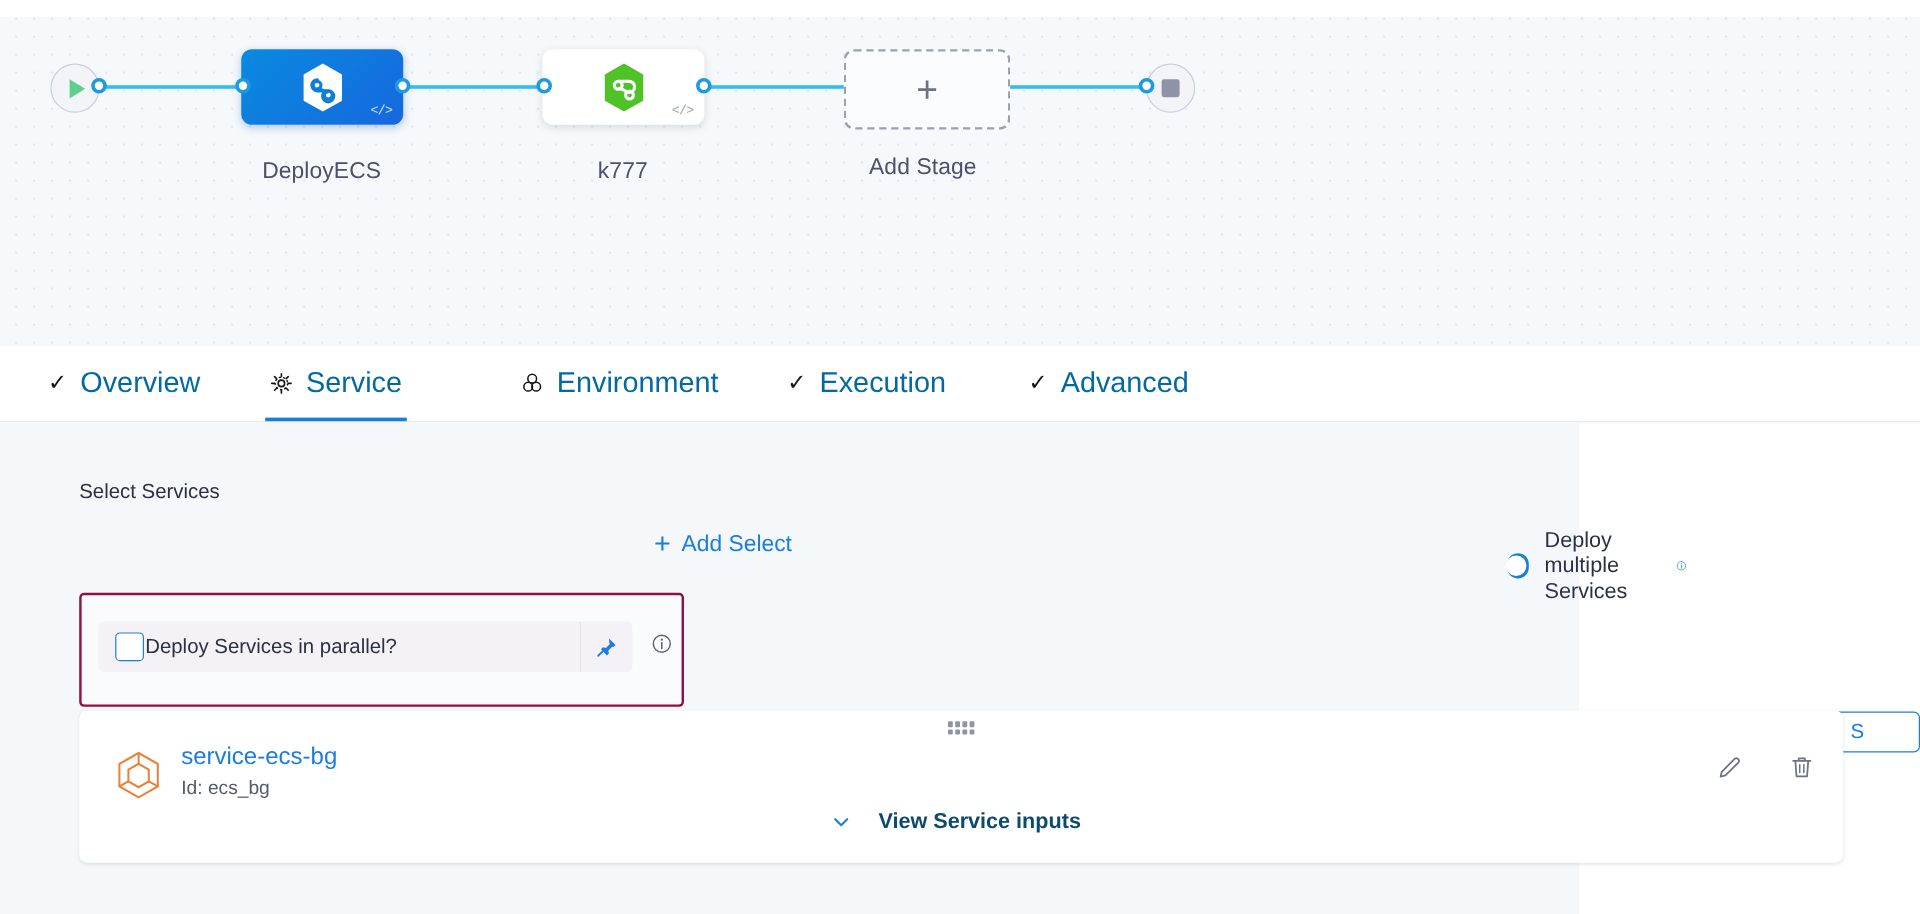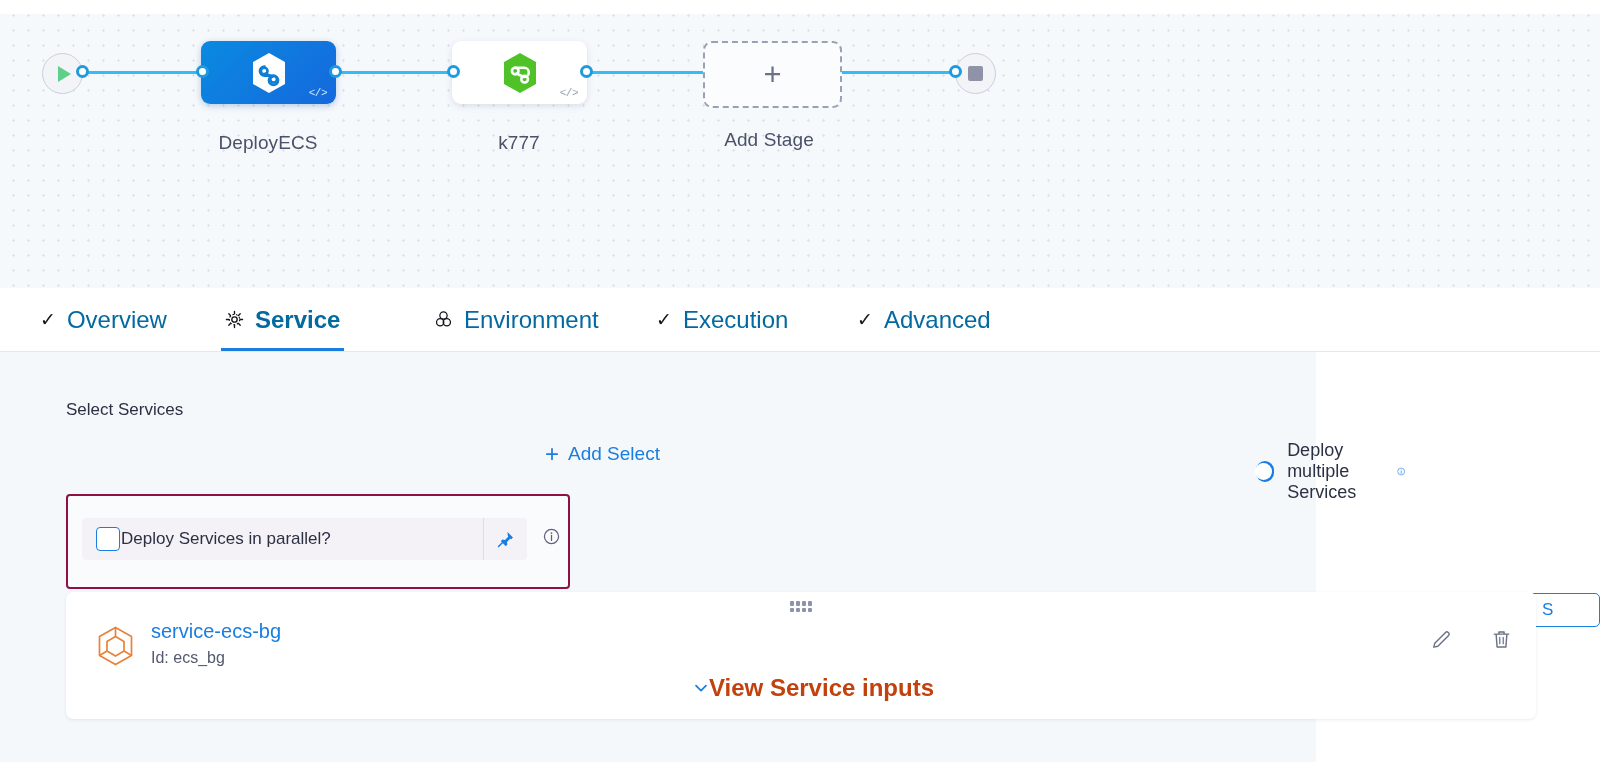--- a/index.html
+++ b/index.html
@@ -77,21 +77,21 @@
   
   .tabbar {
     position:absolute; left:0; top:288px; width:1600px; height:64px;
     background:#fff; border-bottom:1px solid #e3e7ee; box-sizing:border-box;
   }
   .tab {
     position:absolute; top:0; height:63px; display:flex; align-items:center;
     gap:11px; padding:0 4px; cursor:pointer; box-sizing:border-box;
   }
   .tab .tlabel { font-size:24px; color:#0369a1; }
-  .tab.active .tlabel { font-weight:bold; }
+  .tab.active .tlabel { font-weight:normal; }
   .tab.active::after {
     content:""; position:absolute; left:0; right:0; bottom:0; height:3.5px;
     background:#1a7ee0;
   }
   .check { font-size:19px; color:#13141a; line-height:1; }
   .gear { width:19px; height:19px; }
   .envico { width:19px; height:19px; }
 
   .save-btn {
     position:absolute; left:1505px; top:305px; height:34px;
@@ -181,22 +181,22 @@
   .drag i { background:#8e93a8; border-radius:1px; display:block; }
   .svc-ico { position:absolute; left:31px; top:34px; width:37px; height:41px; }
   .svc-name {
     position:absolute; left:85px; top:28px; font-size:20px; color:#1a7ee0; cursor:pointer;
   }
   .svc-id { position:absolute; left:85px; top:57px; font-size:16px; color:#53596e; }
   .pencil { position:absolute; left:1364px; top:36px; width:23px; height:23px; }
   .trash { position:absolute; left:1424px; top:36px; width:23px; height:23px; }
   .view-inputs {
     position:absolute; left:50%; margin-left:-108px; top:82px;
-    display:flex; align-items:center; gap:0; color:#c2410c;
-    font-size:24px; font-weight:bold; cursor:pointer;
+    display:flex; align-items:center; gap:23px; color:#0c4a6e;
+    font-size:18px; font-weight:bold; cursor:pointer;
   }
   .chev { width:16px; height:16px; }
 </style>
 </head>
 <body>
 
 <div class="app">
 
   <div class="canvas">
     <div class="canvas-top-fade"></div>

